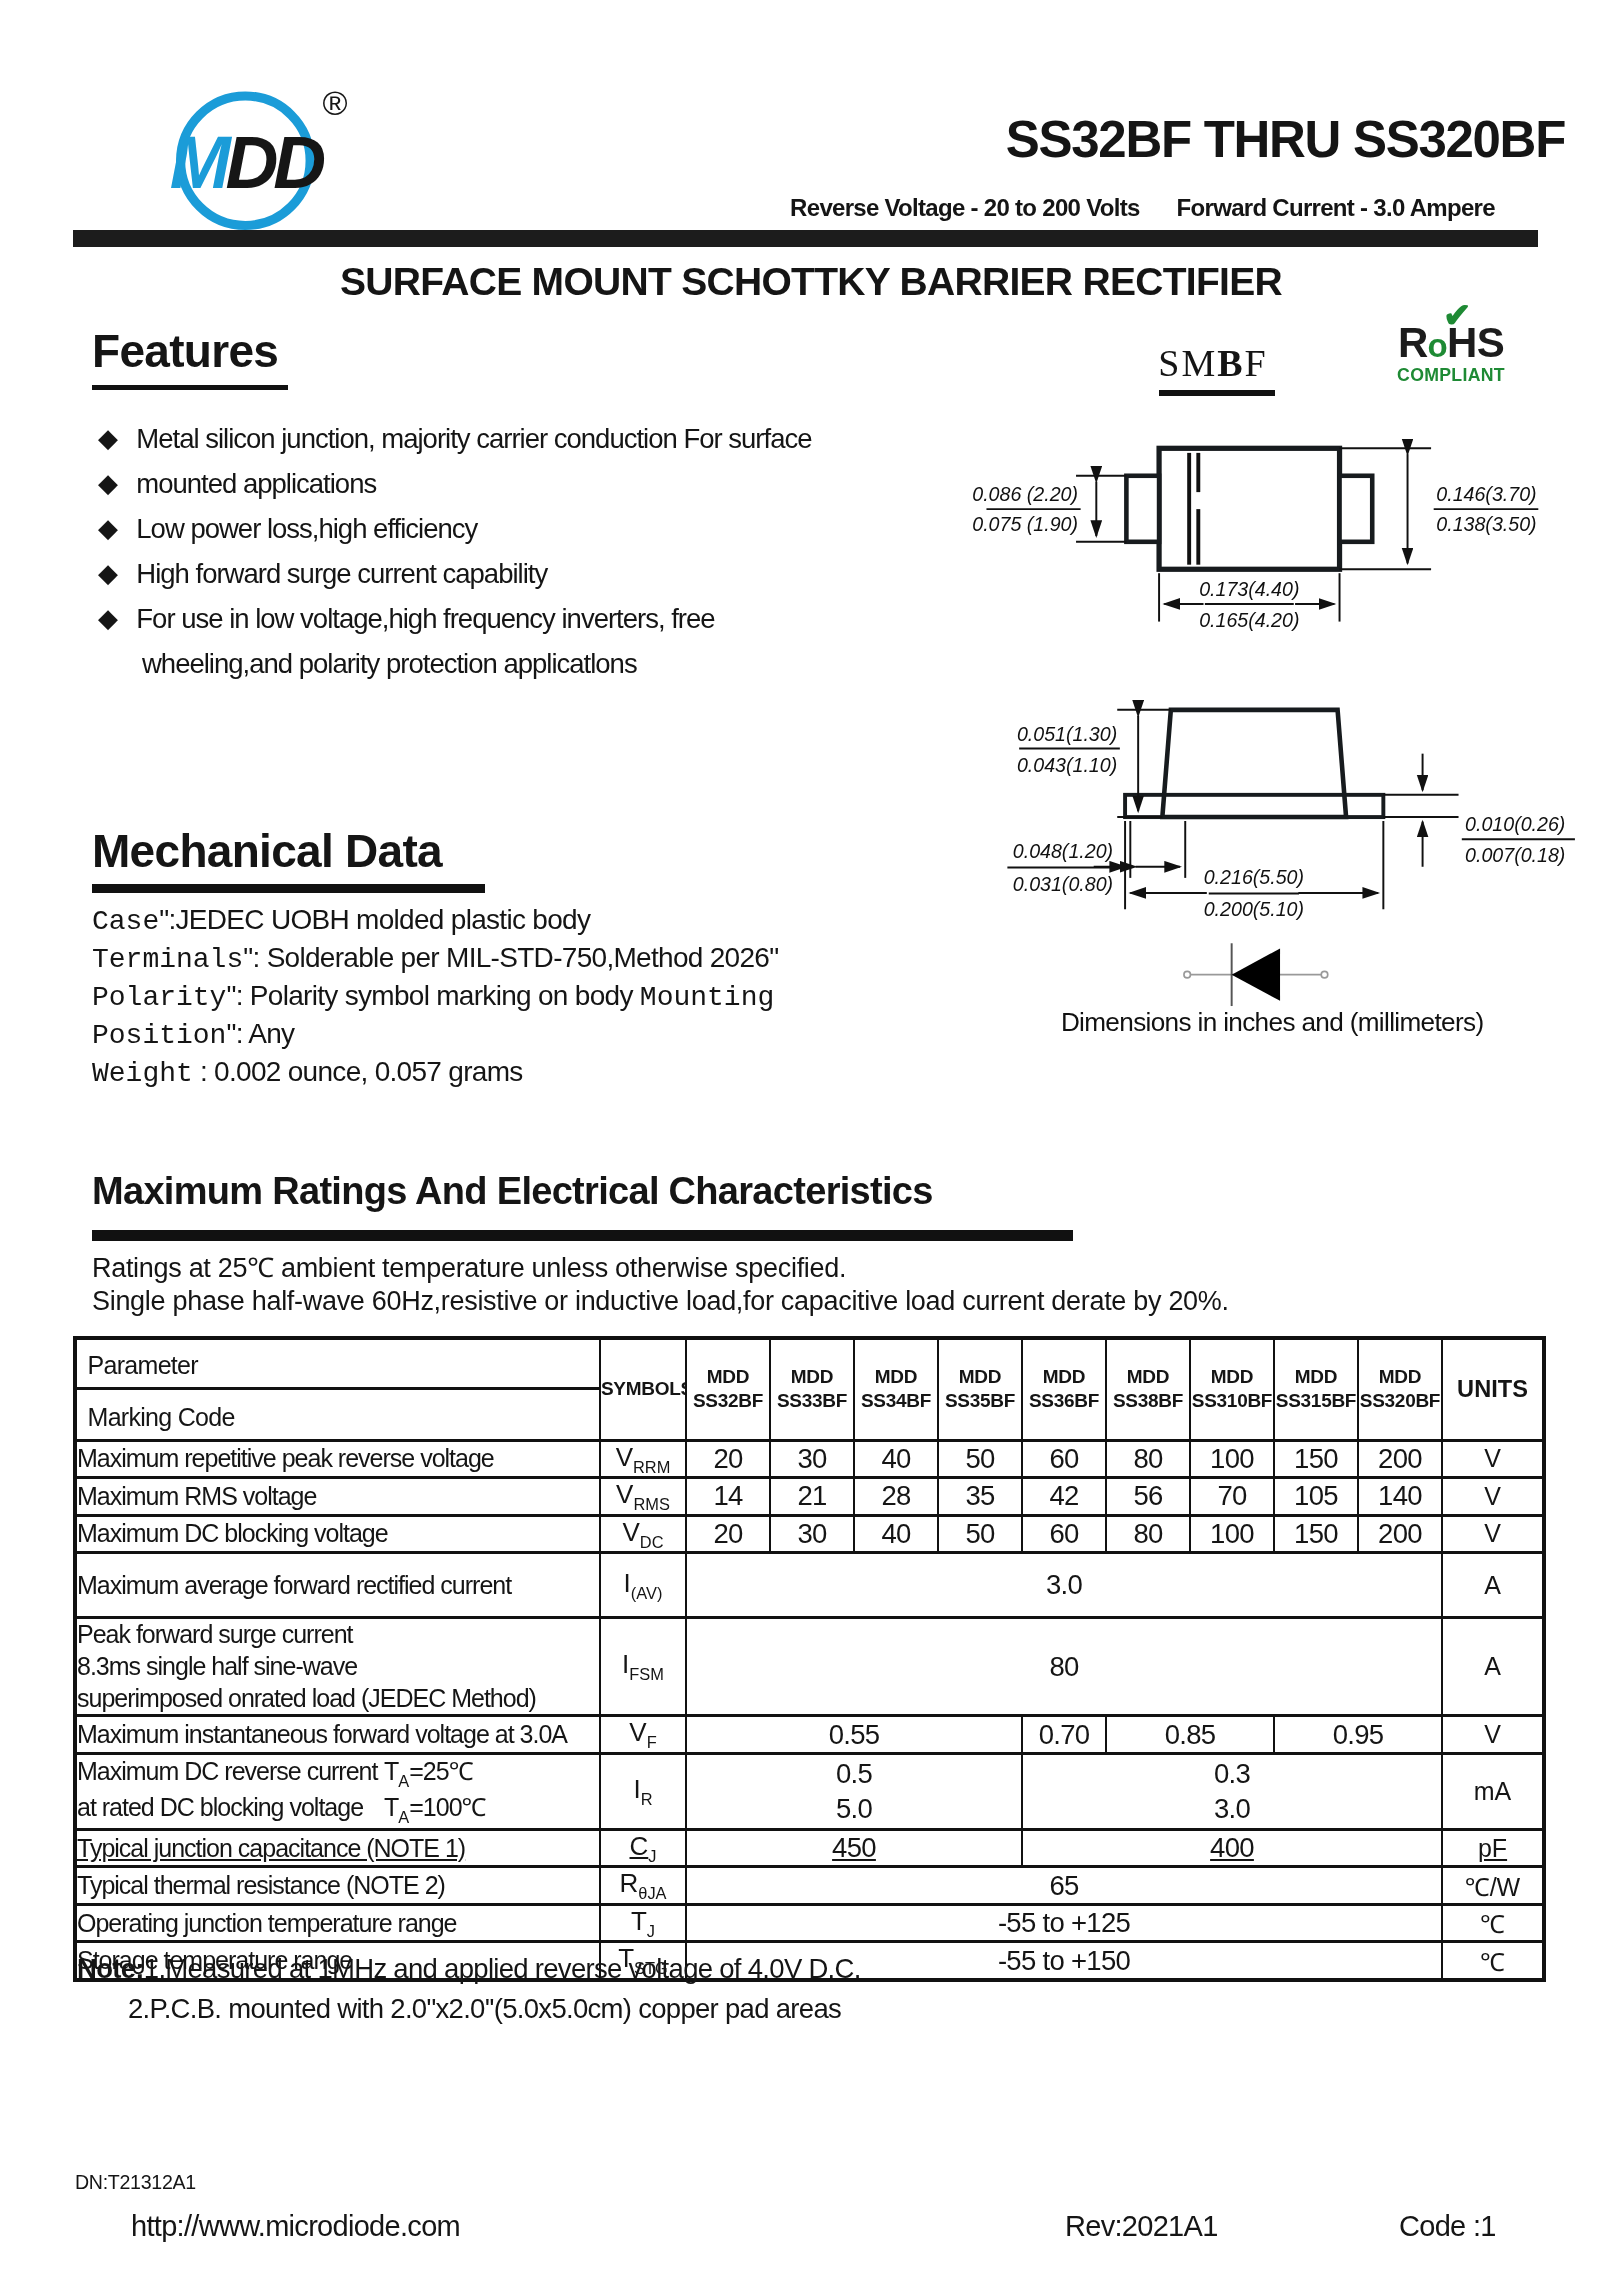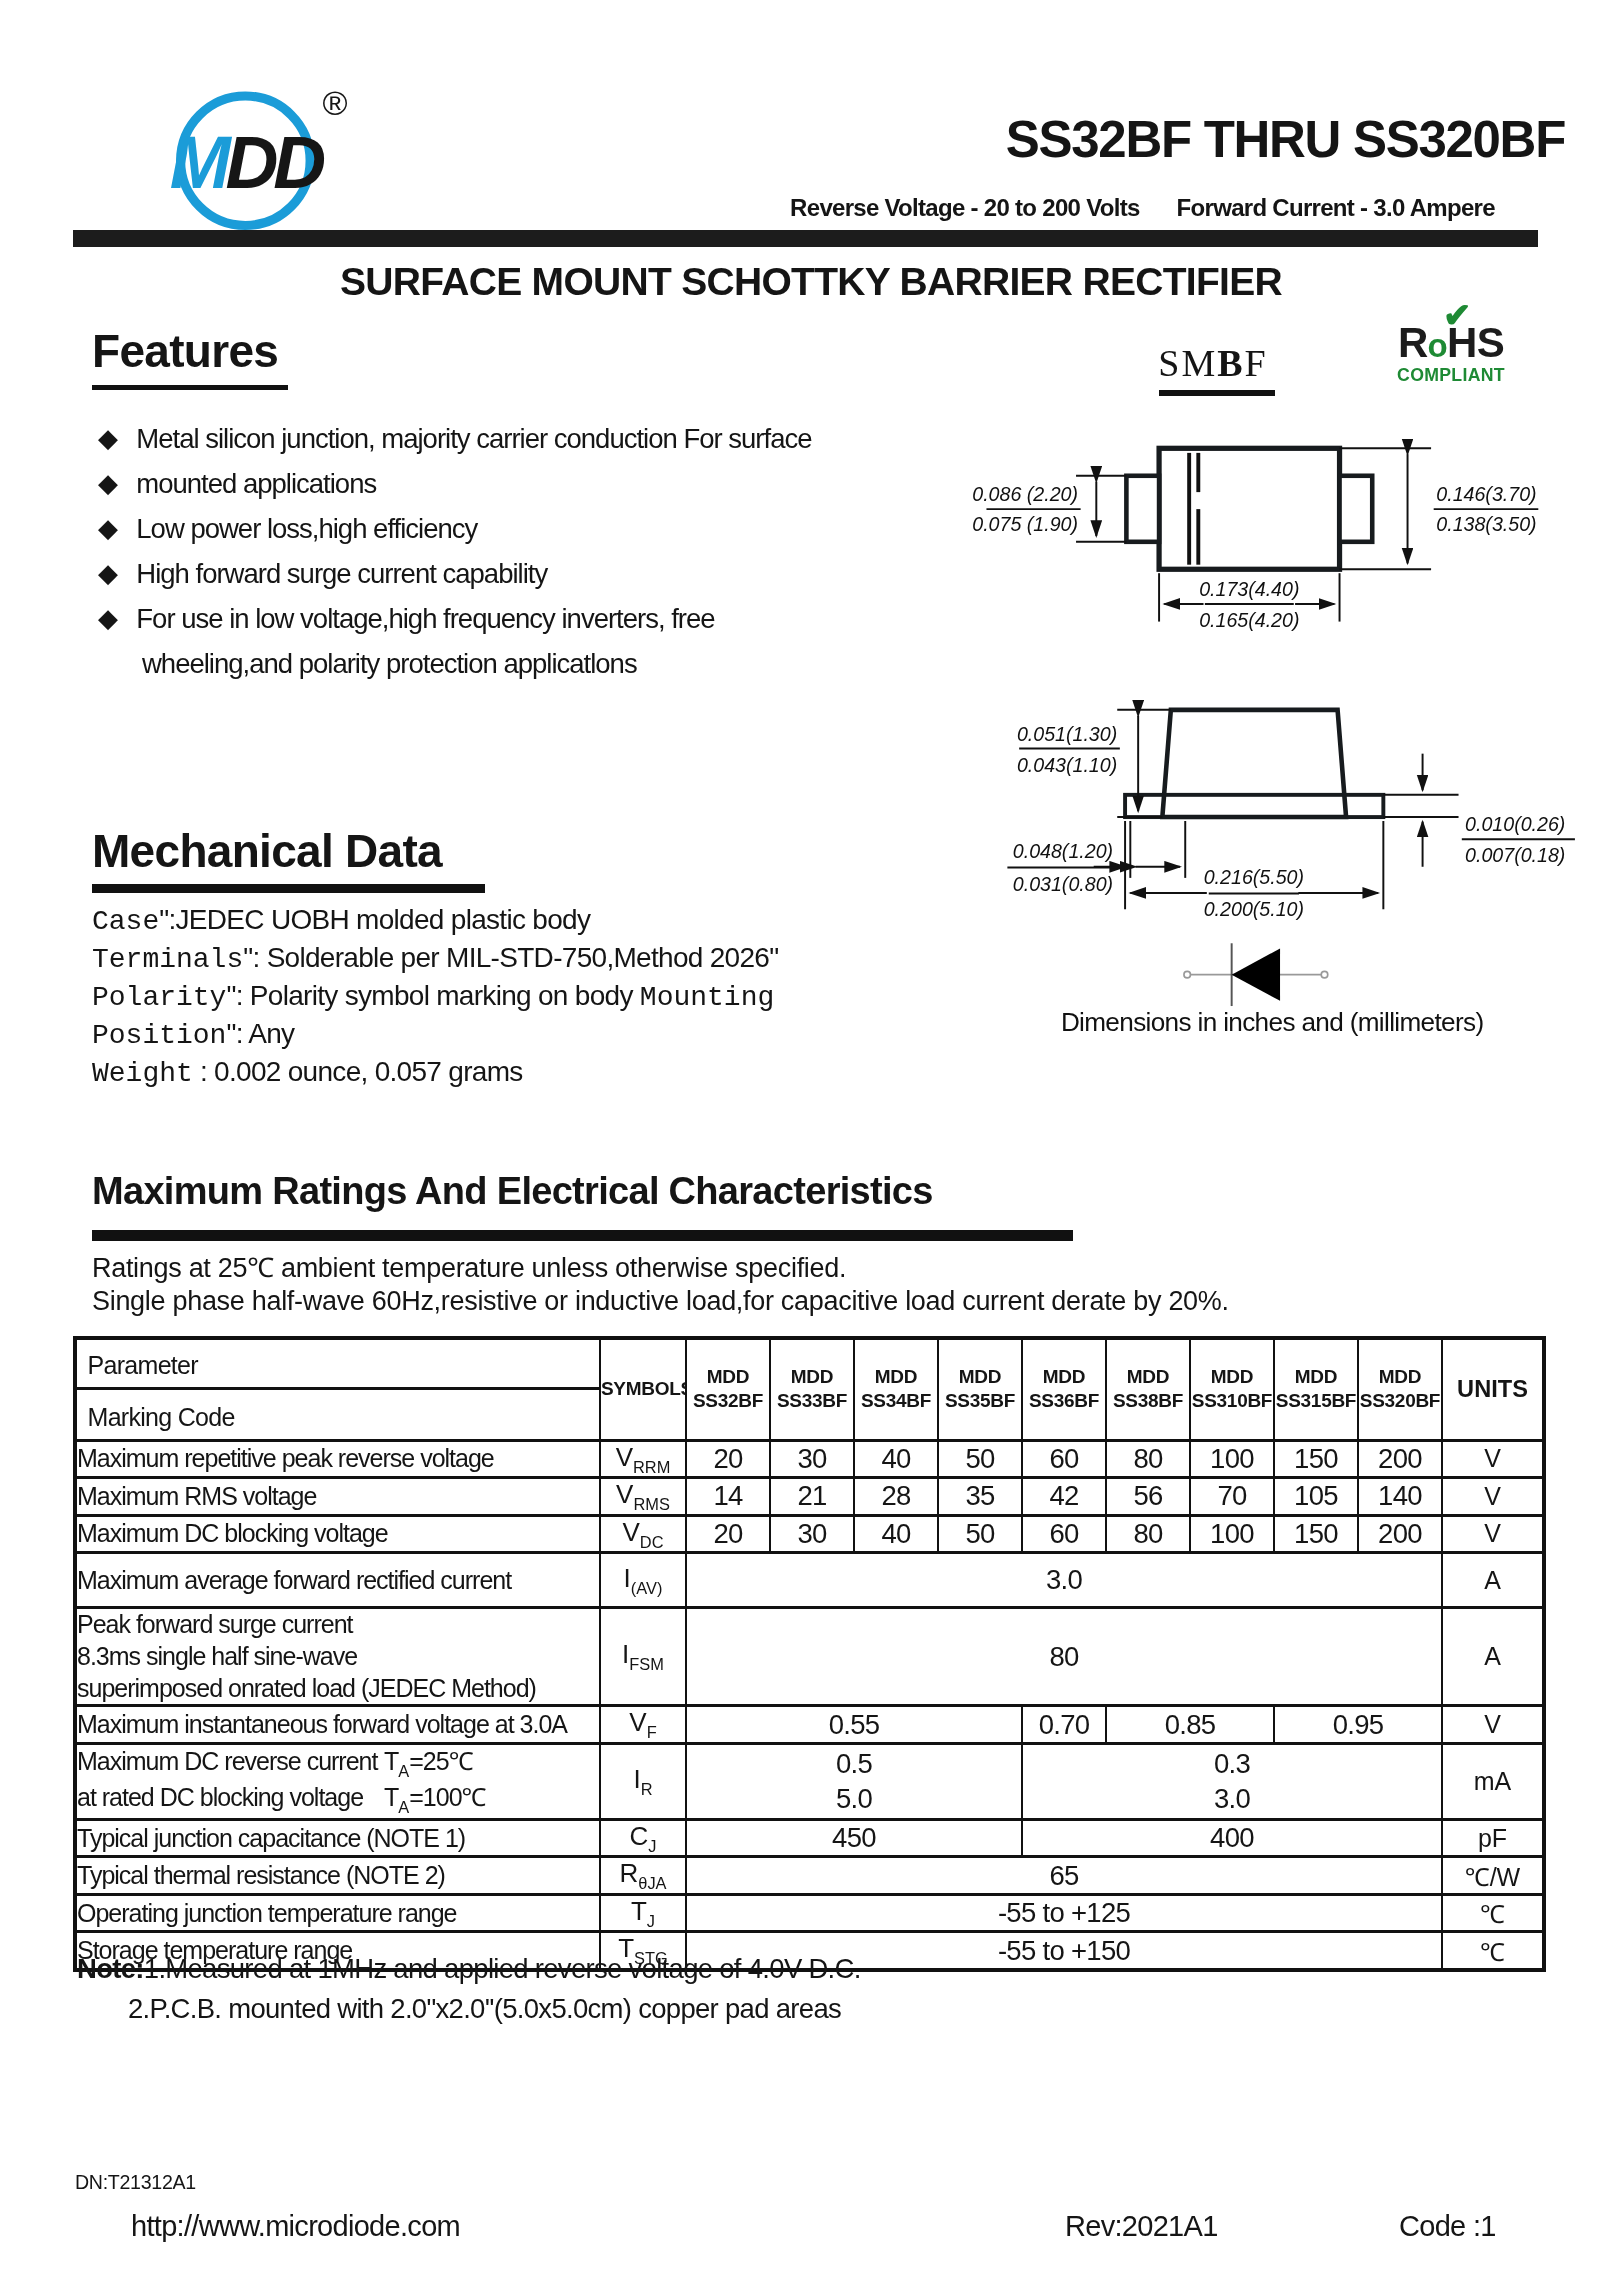--- a/index.html
+++ b/index.html
@@ -342,21 +342,21 @@
       <td class="val">40</td>
       <td class="val">50</td>
       <td class="val">60</td>
       <td class="val">80</td>
       <td class="val">100</td>
       <td class="val">150</td>
       <td class="val">200</td>
       <td class="unit">V</td>
     </tr>
 
-    <tr style="height:55px;">
+    <tr style="height:65px;">
       <td class="param">Maximum average forward rectified current</td>
       <td class="sym"><span>I</span><sub class="ss">(AV)</sub></td>
       <td class="val" colspan="9">3.0</td>
       <td class="unit">A</td>
     </tr>
 
     <tr style="height:96px;">
       <td class="param p3">
         <div>Peak forward surge current</div>
         <div>8.3ms single half sine-wave</div>
@@ -387,21 +387,21 @@
         <div>0.5</div>
         <div>5.0</div>
       </td>
       <td class="val twoline" colspan="5">
         <div>0.3</div>
         <div>3.0</div>
       </td>
       <td class="unit">mA</td>
     </tr>
 
-    <tr style="height:31px;">
+    <tr style="height:31px;text-decoration:underline;">
       <td class="param">Typical junction capacitance (NOTE 1)</td>
       <td class="sym"><span>C</span><sub class="ss">J</sub></td>
       <td class="val" colspan="4">450</td>
       <td class="val" colspan="5">400</td>
       <td class="unit">pF</td>
     </tr>
 
     <tr style="height:35px;">
       <td class="param">Typical thermal resistance (NOTE 2)</td>
       <td class="sym"><span>R</span><sub class="ss">θJA</sub></td>

